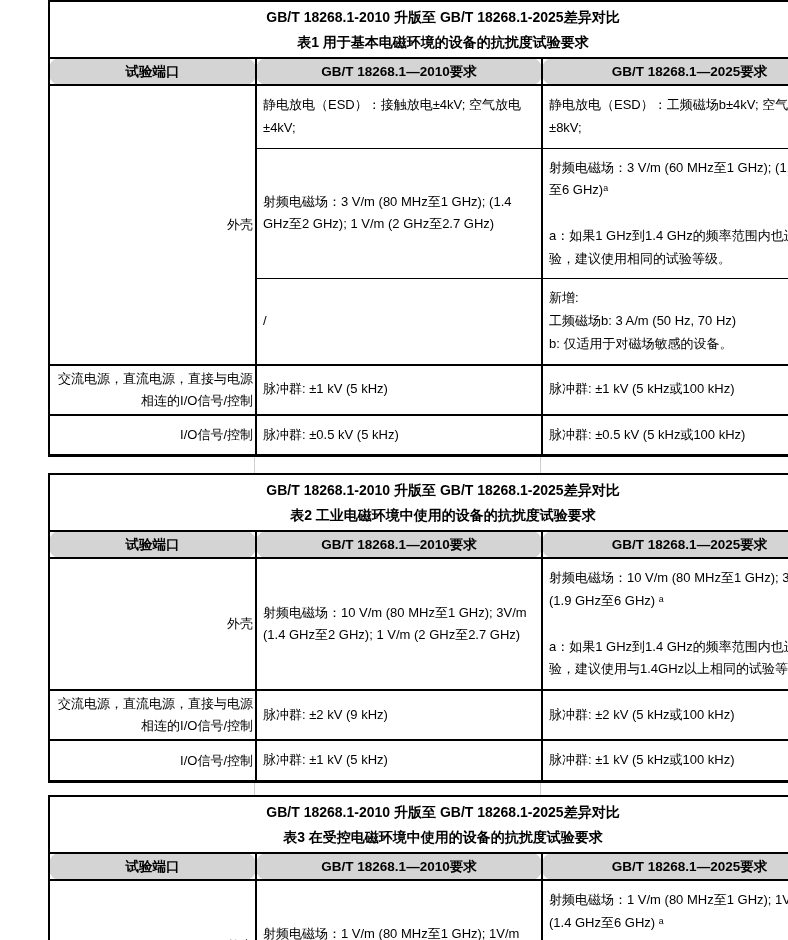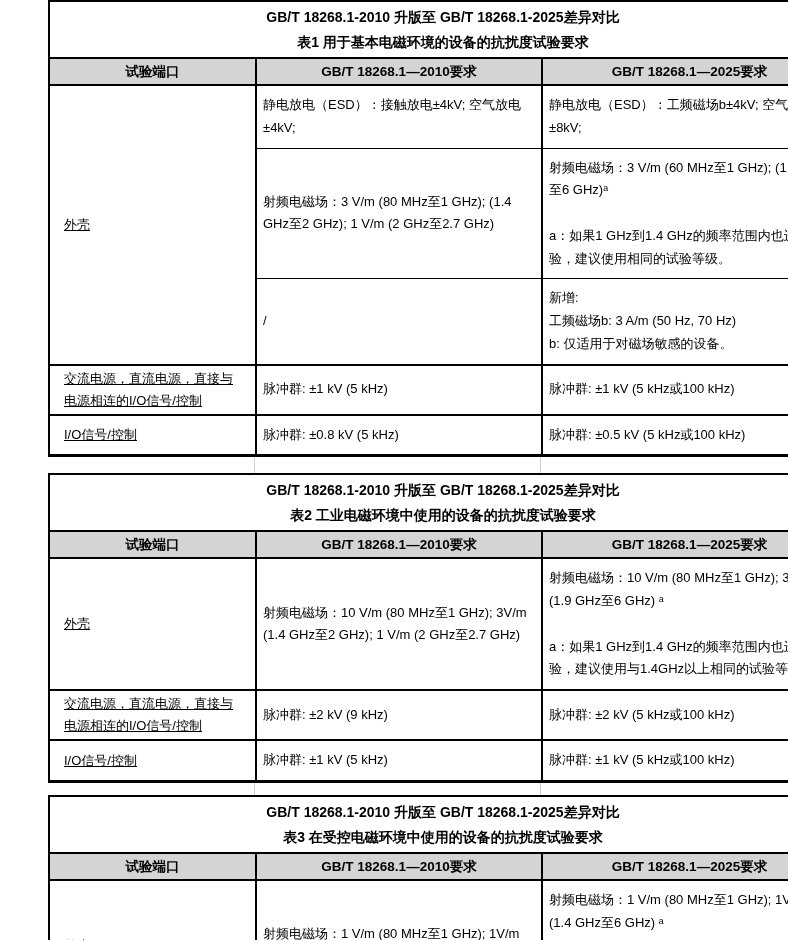--- a/index.html
+++ b/index.html
@@ -45,27 +45,27 @@
     line-height: 1.75;
   }
   .cmp th {
     border-top-width: 2px;
     border-bottom-width: 2px;
     background: #d4d4d4;
     font-size: 13.5px;
     font-weight: bold;
     text-align: center;
     padding: 2px 4px;
+    border-radius: 11px;
   }
   .cmp tr.major td { border-top-width: 2px; }
   .cmp td.port {
-    text-align: left;
+    text-align: right;
     line-height: 1.7;
-    padding: 2px 14px;
-    text-decoration: underline;
+    padding: 2px 2px;
   }
   .cmp td.req {
     text-align: left;
     padding: 8px 6px;
     line-height: 1.75;
     white-space: pre-line;
   }
   tr.h52  { height: 52px; }
   tr.h27  { height: 27px; }
   tr.h53  { height: 53px; }
@@ -125,21 +125,21 @@
 工频磁场b: 3 A/m (50 Hz, 70 Hz)
 b: 仅适用于对磁场敏感的设备。</td>
       </tr>
       <tr class="major h44">
         <td class="port">交流电源，直流电源，直接与电源相连的I/O信号/控制</td>
         <td class="req">脉冲群: ±1 kV (5 kHz)</td>
         <td class="req">脉冲群: ±1 kV (5 kHz或100 kHz)</td>
       </tr>
       <tr class="major h25">
         <td class="port">I/O信号/控制</td>
-        <td class="req">脉冲群: ±0.8 kV (5 kHz)</td>
+        <td class="req">脉冲群: ±0.5 kV (5 kHz)</td>
         <td class="req">脉冲群: ±0.5 kV (5 kHz或100 kHz)</td>
       </tr>
     </tbody>
   </table>
 
   <div class="gap" style="height:16px">
     <i class="gl gl1"></i>
     <i class="gl gl2"></i>
   </div>
 

